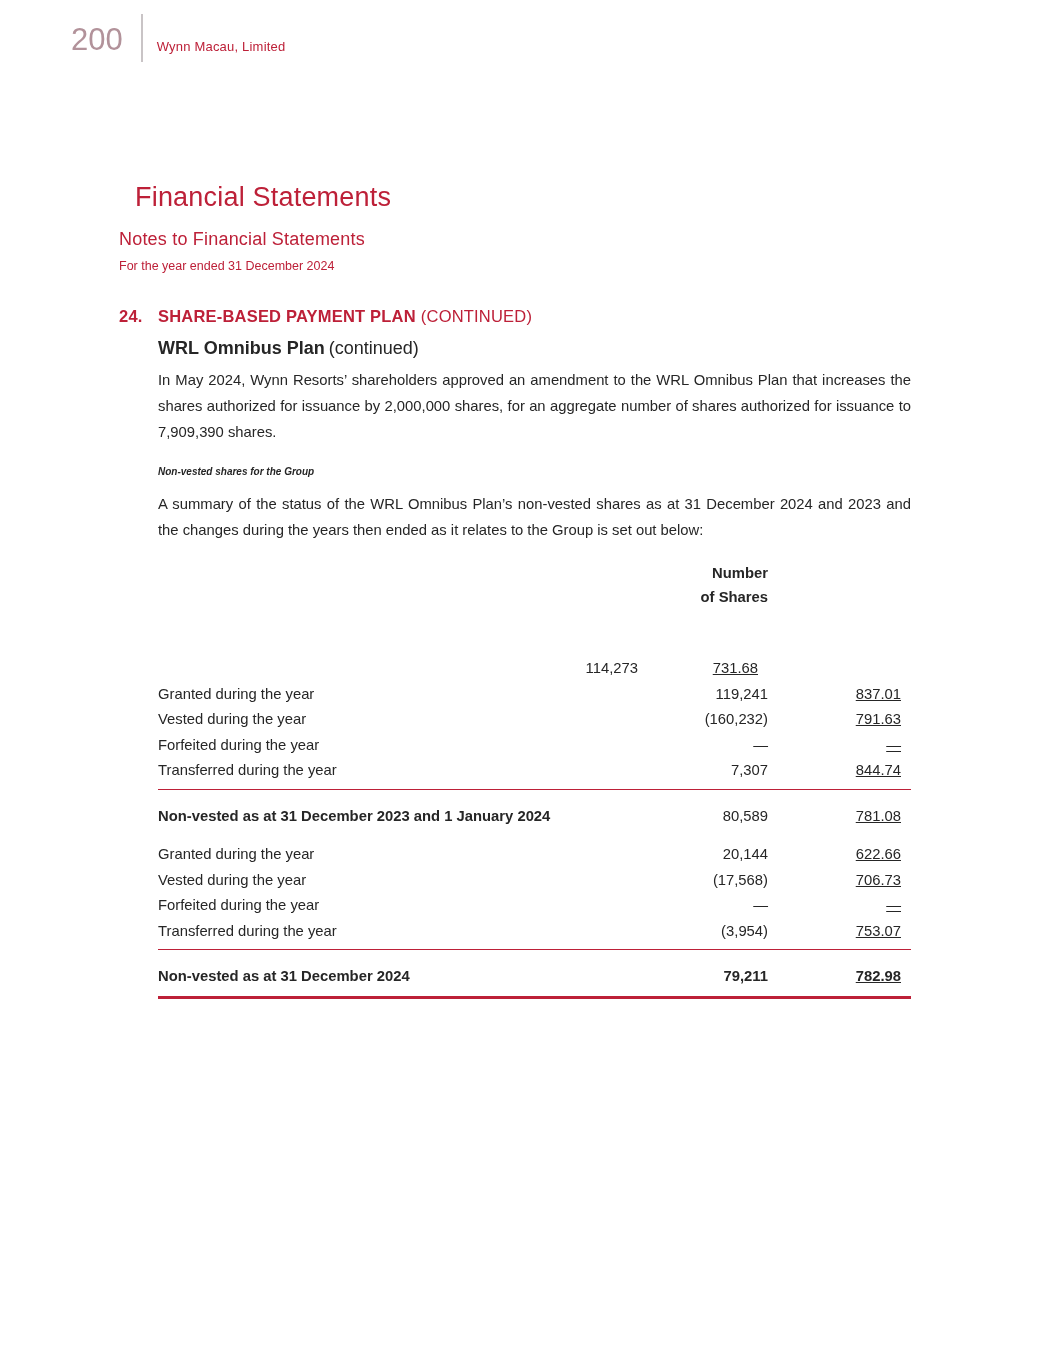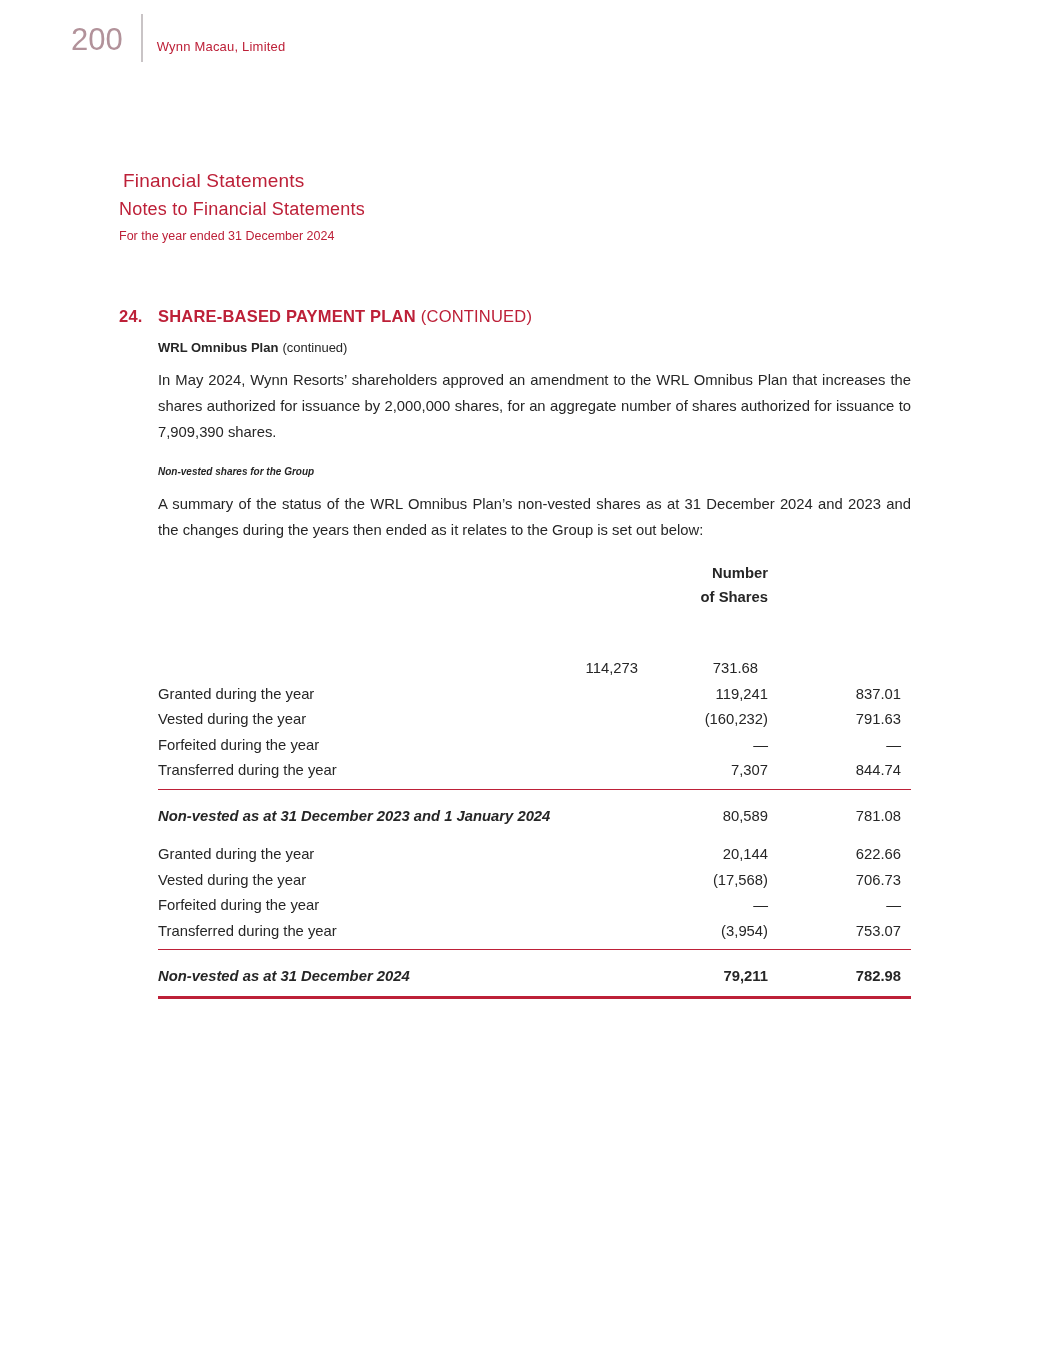--- a/index.html
+++ b/index.html
@@ -18,50 +18,50 @@
   }
 
   
   .page-header{position:absolute;top:14px;left:71px;display:flex;align-items:stretch;}
   .page-num{font-size:31px;line-height:1;color:var(--page-number);padding-top:10px;font-weight:400;}
   .hdr-divider{width:2px;background:var(--divider);margin:0 14px 0 18px;height:48px;}
   .company{align-self:flex-end;padding-bottom:8px;font-size:13px;color:var(--accent);letter-spacing:0.2px;}
 
   
   .title-block{position:absolute;top:166px;left:119px;color:var(--accent);}
-  .title-block h1{margin:4px;font-size:19px;font-weight:400;letter-spacing:0.2px;}
+  .title-block h1{margin:16px;font-size:27px;font-weight:400;letter-spacing:0.2px;}
   .title-block h2{margin:7px 0 0;font-size:18px;font-weight:400;letter-spacing:0.2px;}
   .title-block .period{margin-top:9px;font-size:12.5px;}
 
   
   .content{position:absolute;top:306px;left:158px;width:753px;}
   .section-heading{position:relative;color:var(--accent);font-size:16.5px;font-weight:700;letter-spacing:0.2px;line-height:20px;}
   .sec-num{position:absolute;left:-39px;top:0;}
   .sec-cont{font-weight:400;margin-left:5px;}
 
-  .sub-heading{margin-top:12px;font-size:13px;line-height:20px;}
+  .sub-heading{margin-top:12px;font-size:18px;line-height:20px;}
   .sub-heading .b{font-weight:700;}
   .sub-heading .n{font-weight:400;margin-left:4px;}
 
   .para{margin-top:9px;font-size:14.8px;line-height:26px;text-align:justify;}
   .ital-heading{margin-top:17px;font-size:10px;font-weight:700;font-style:italic;line-height:20px;}
 
   
   .fin-table{margin-top:18px;font-size:14.8px;}
   .t-grid{display:grid;grid-template-columns:1fr 130px 143px;}
   .t-header{align-items:end;font-weight:700;line-height:24px;margin-bottom:23px;}
   .t-header .hc{text-align:right;}
   .t-header .hc2{padding-bottom:24px;}
   .t-header .hc3{padding-right:10px;}
 
   .t-row{line-height:25.5px;}
   .t-row .c-label{text-align:left;}
   .t-row .c-num{text-align:right;}
-  .t-row .c-val{text-align:right;padding-right:10px;}
-  .t-row.bold .c-label{font-weight:700;font-style:italic;}
+  .t-row .c-val{text-align:right;padding-right:10px;text-decoration:underline;}
+  .t-row.bold .c-label{font-weight:700;}
   .t-row.bold-nums .c-num,.t-row.bold-nums .c-val{font-weight:700;}
 
   .t-group{padding-bottom:5px;border-bottom:1.5px solid var(--accent);}
   .t-subtotal{margin-top:14px;}
   .t-group2{margin-top:13px;}
   .t-total{margin-top:14px;padding-bottom:6px;border-bottom:3px solid var(--accent);}
 </style>
 </head>
 <body>
 

